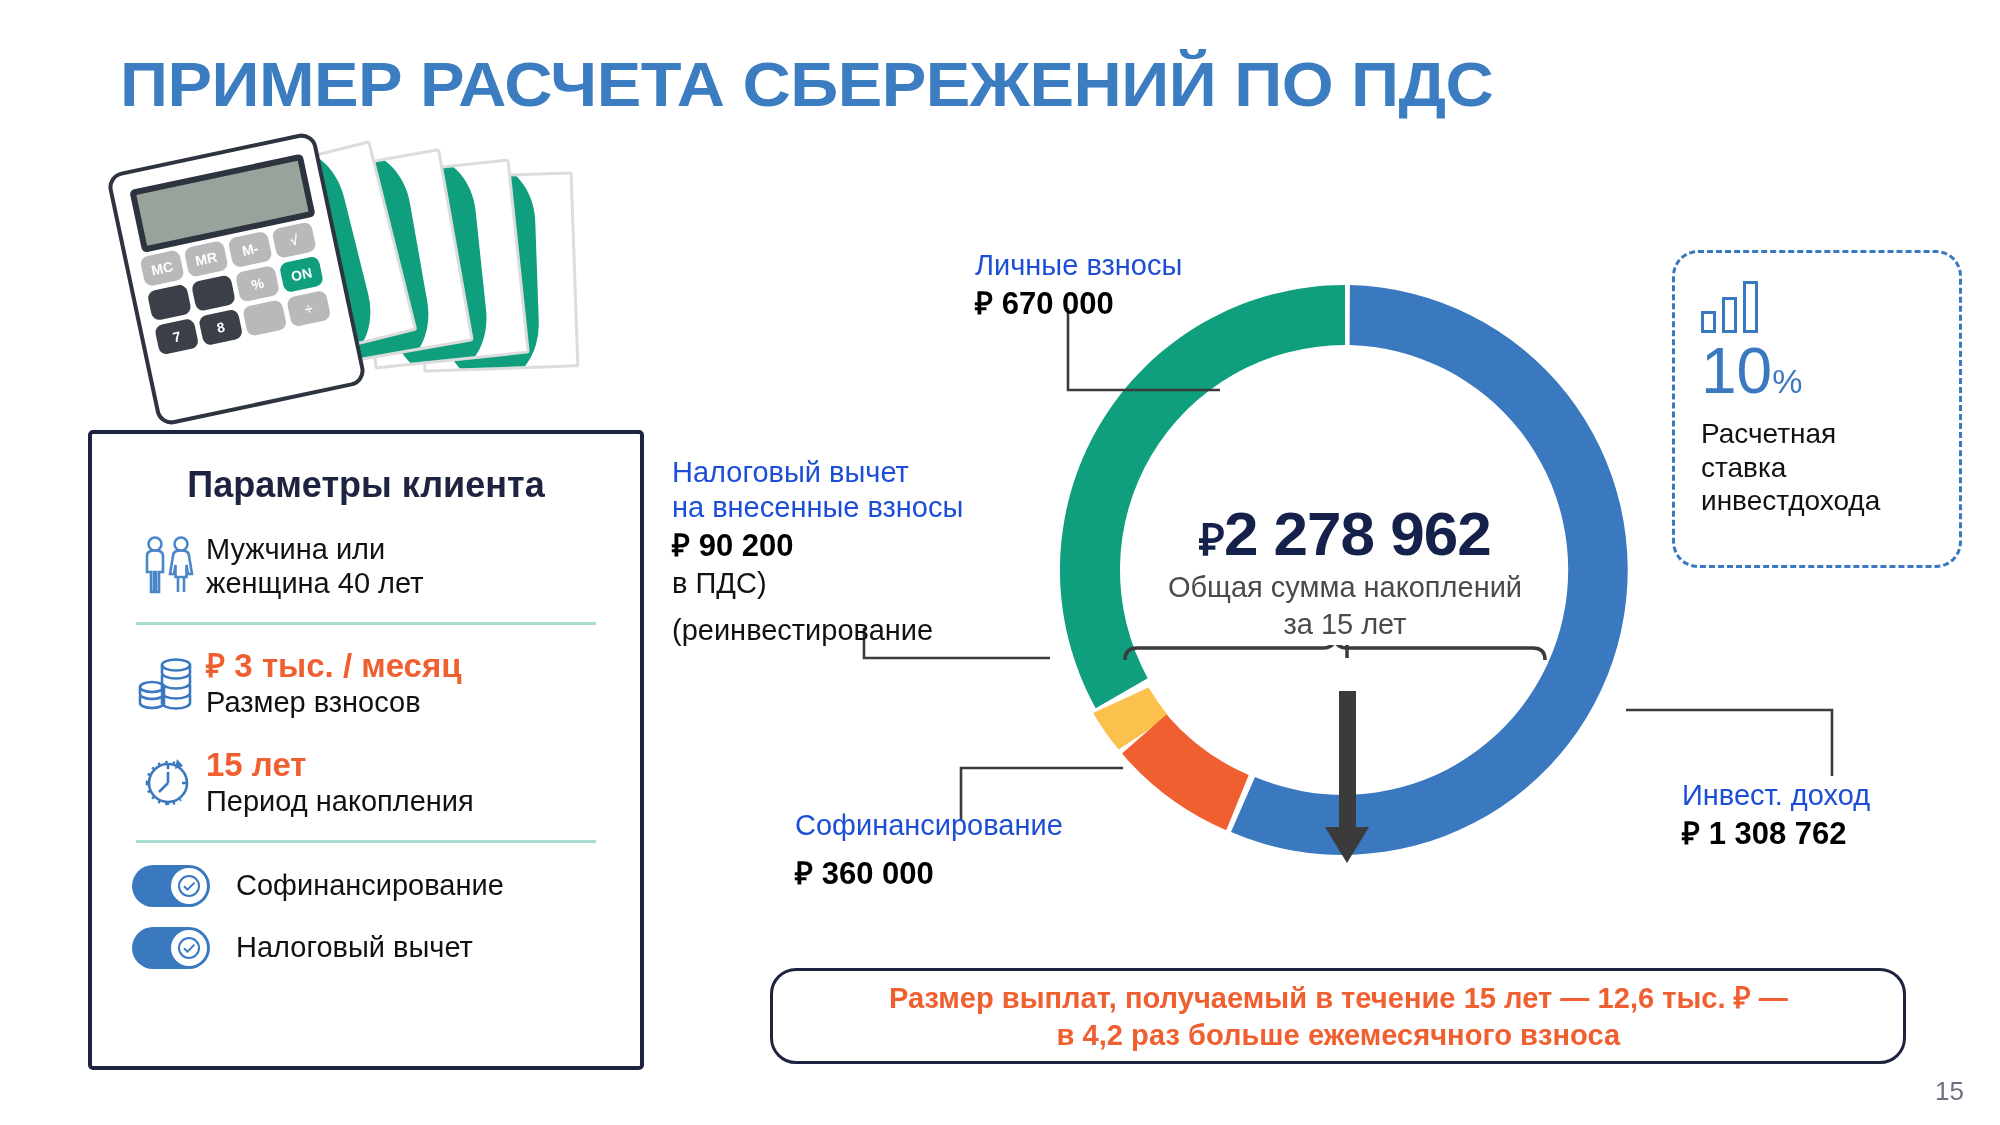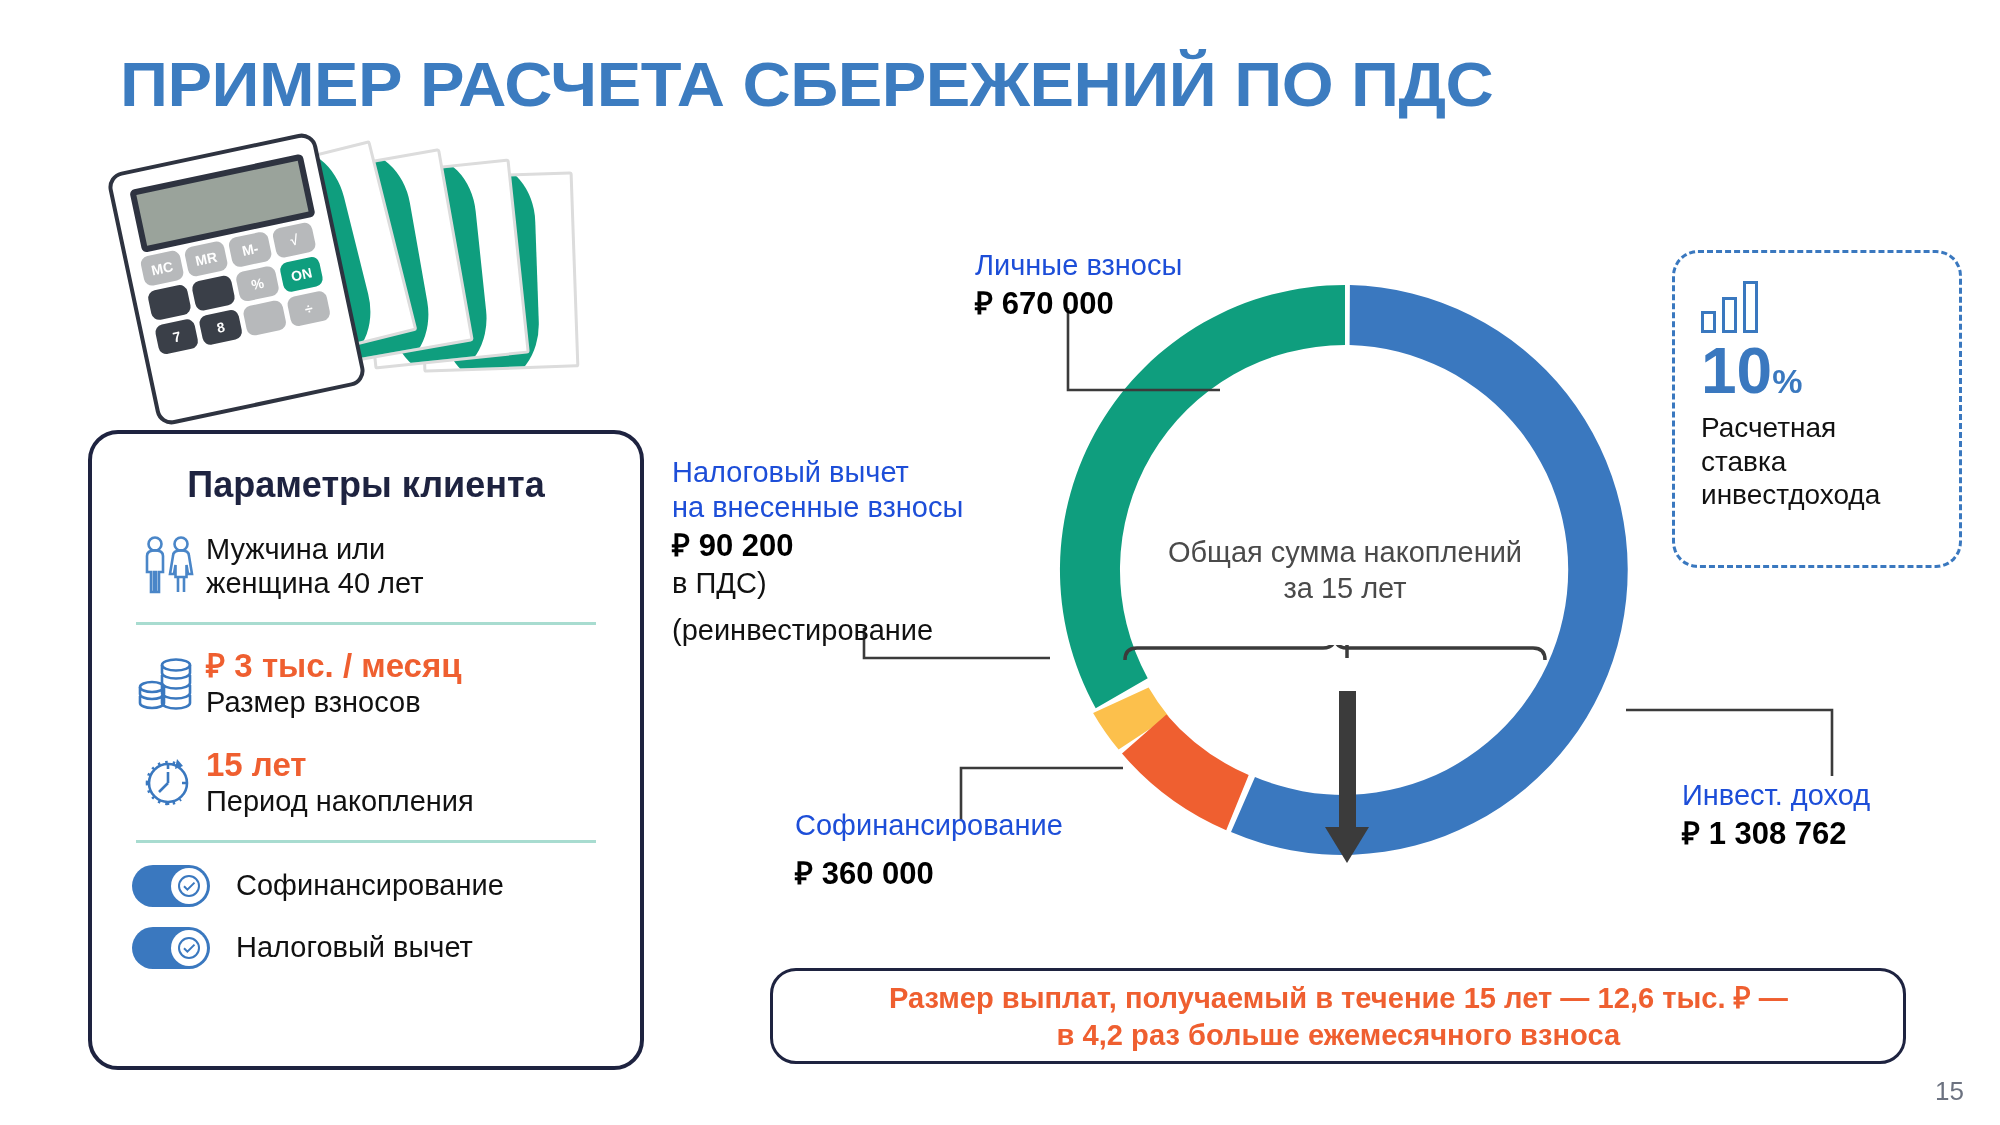--- a/index.html
+++ b/index.html
@@ -91,21 +91,21 @@
   .key.dark { background: #3a3f48; }
   .key.on   { background: #0f9e7e; }
 
   
   .card {
     position: absolute;
     left: 88px; top: 430px;
     width: 556px; height: 640px;
     background: #ffffff;
     border: 4px solid #1e2340;
-    border-radius: 30px;
+    border-radius: 5px;
     box-sizing: border-box;
     padding: 30px 40px 0 40px;
   }
   .card-title {
     font-size: 36px;
     font-weight: bold;
     color: #1e2340;
     text-align: center;
     margin-bottom: 26px;
   }
@@ -186,22 +186,21 @@
     display: block; width: 15px;
     border: 3px solid #3a78bf;
     box-sizing: border-box;
     background: #ffffff;
   }
   .rate-bars i:nth-child(1) { height: 22px; }
   .rate-bars i:nth-child(2) { height: 36px; }
   .rate-bars i:nth-child(3) { height: 52px; }
   .rate-num {
     font-size: 64px; color: #3a78bf; line-height: 1;
-    margin-bottom: 8px;
-    font-weight: bold;
+    margin-bottom: 14px;
   }
   .rate-num span { font-size: 34px; }
   .rate-cap { font-size: 28px; color: #111111; line-height: 1.2; }
 
   
   .banner {
     position: absolute;
     left: 770px; top: 968px;
     width: 1136px; height: 96px;
     border: 3px solid #1e2340;
@@ -356,20 +355,21 @@
   </svg>
 
   <svg width="660" height="430" viewBox="0 0 660 430" style="position:absolute;left:0;top:405px;">
     <path d="M 110 15 q 0 -12 12 -12 h 186 q 12 0 12 -12 q 0 12 12 12 h 186 q 12 0 12 12" fill="none" stroke="#3b3b3b" stroke-width="3.5"></path>
     <path d="M 332 -9 v 22" fill="none" stroke="#3b3b3b" stroke-width="3.5"></path>
     <rect x="324" y="46" width="17" height="142" fill="#3b3b3b"></rect>
     <path d="M 310 182 L 332 218 L 354 182 Z" fill="#3b3b3b"></path>
   </svg>
 
   <div class="donut-center">
+    <div class="donut-total"><span class="rub">₽</span>2 278 962</div>
     <div class="donut-sub">
       <span>Общая сумма накоплений</span><br>
       <span>за 15 лет</span>
     </div>
   </div>
 </div>
 
 <svg class="conn" style="left:1060px; top:300px;" width="220" height="120">
   <path d="M 8 8 V 90 H 160" fill="none" stroke="#3b3b3b" stroke-width="2.6"></path>
 </svg>

